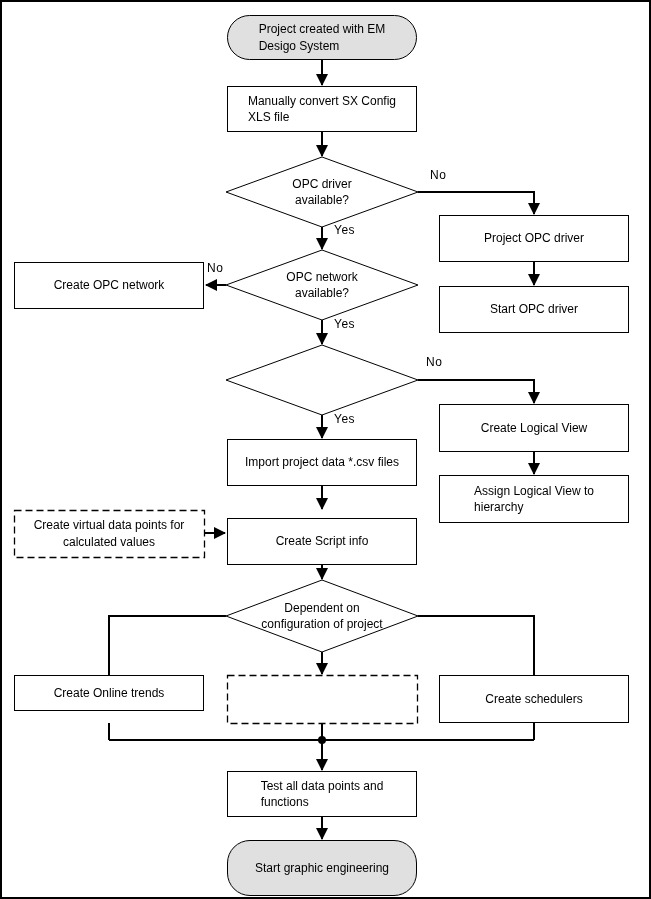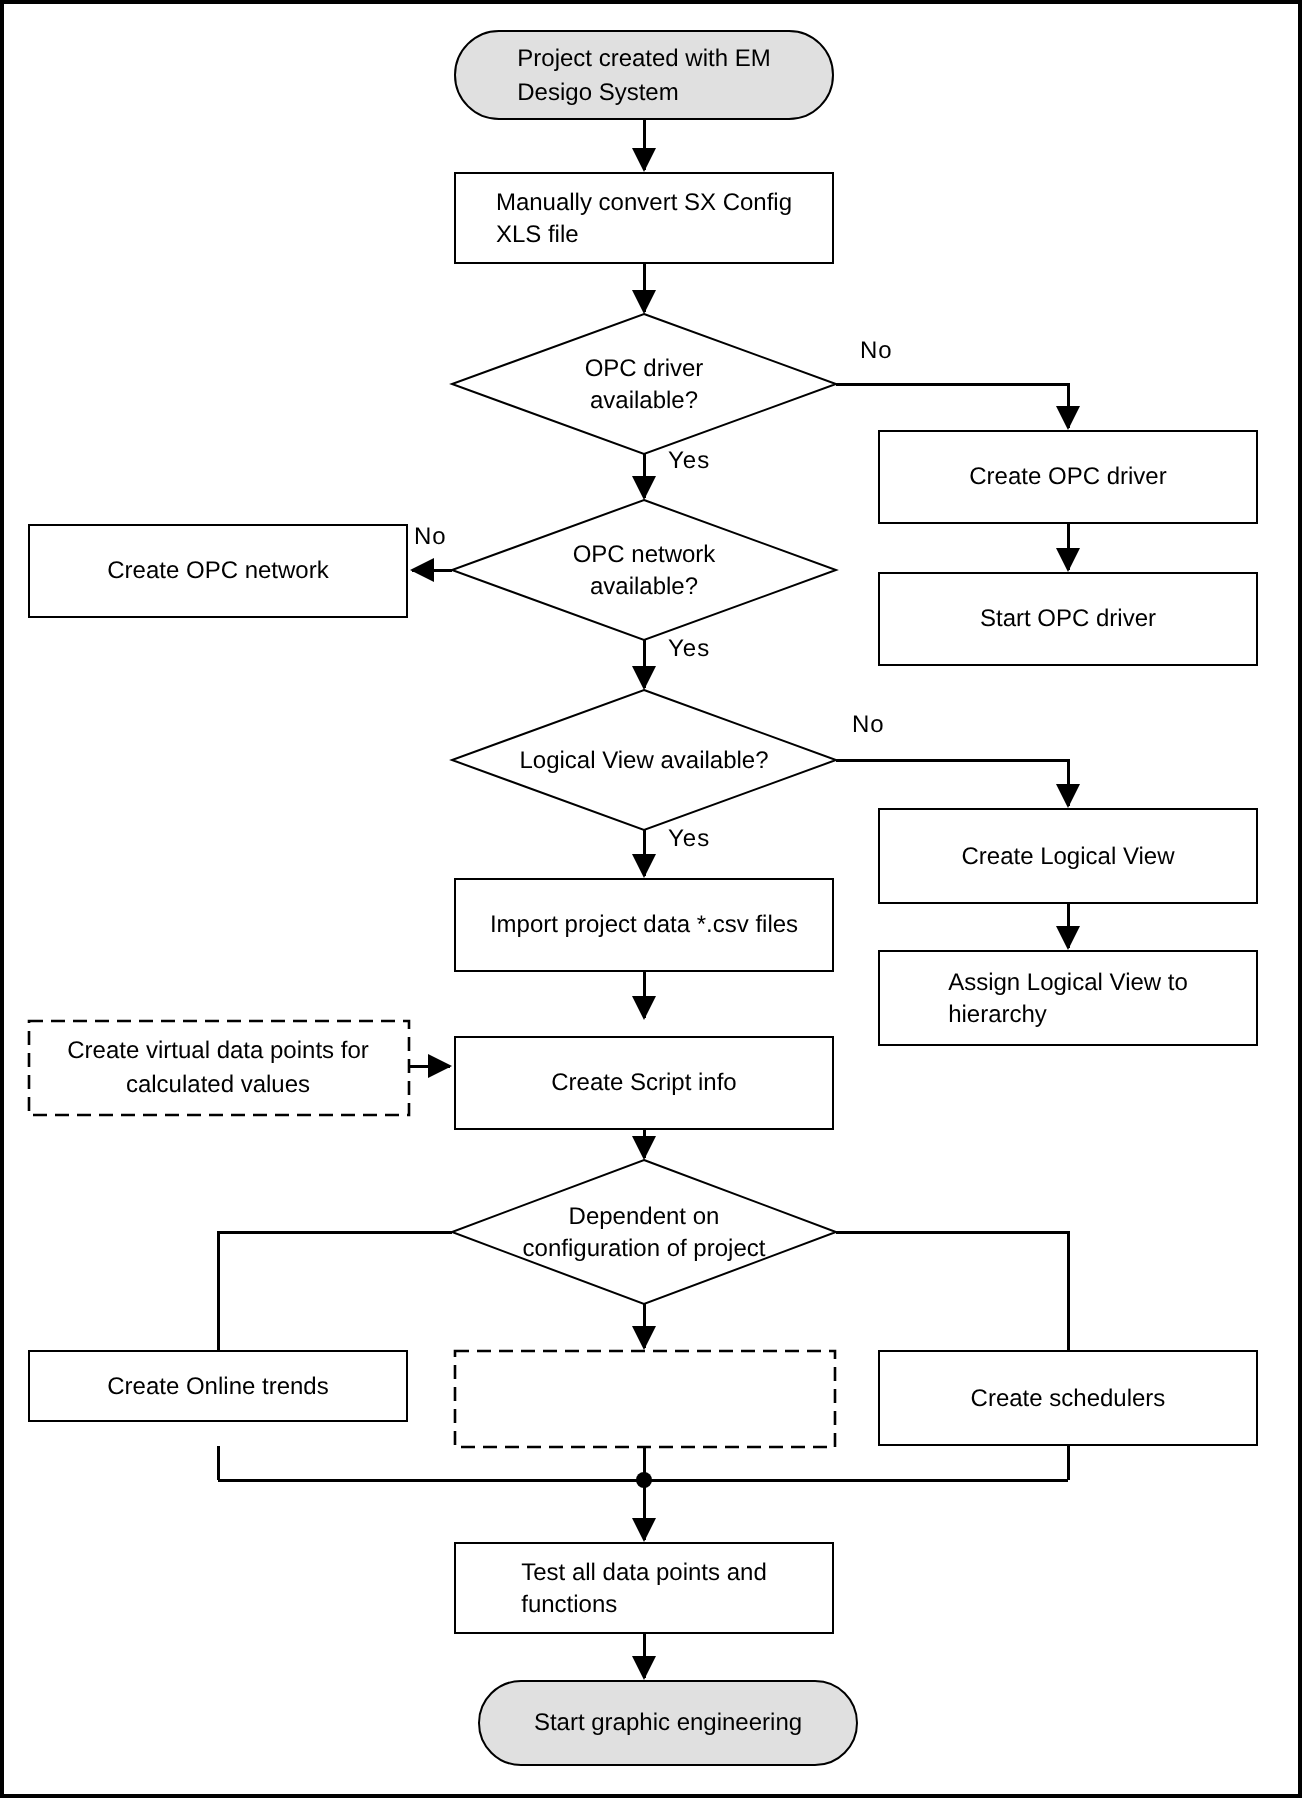--- a/index.html
+++ b/index.html
@@ -104,30 +104,30 @@
     <g stroke="#000" stroke-width="1.3" fill="#fff" stroke-dasharray="7 4">
       <rect x="12.5" y="508.5" width="190" height="47"></rect>
       <rect x="225.5" y="673.5" width="190" height="48"></rect>
     </g>
   </svg>
 
   <div class="node terminator" style="left:225px;top:13px;width:190px;height:45px">
     <span>Project created with EM
 Desigo System</span>
   </div>
-  <div class="node terminator" style="left:237px;top:838px;width:190px;height:43px">
+  <div class="node terminator" style="left:225px;top:838px;width:190px;height:56px">
     <span>Start graphic engineering</span>
   </div>
 
   <div class="node" style="left:225px;top:84px;width:190px;height:46px">
     <span>Manually convert SX Config
 XLS file</span>
   </div>
   <div class="node" style="left:437px;top:213px;width:190px;height:47px">
-    <span>Create OPC driver</span>
+    <span>Project OPC driver</span>
   </div>
   <div class="node" style="left:437px;top:284px;width:190px;height:47px">
     <span>Start OPC driver</span>
   </div>
   <div class="node" style="left:12px;top:260px;width:190px;height:47px">
     <span>Create OPC network</span>
   </div>
   <div class="node" style="left:437px;top:402px;width:190px;height:48px">
     <span>Create Logical View</span>
   </div>
@@ -158,23 +158,20 @@
   </div>
 
   <div class="dlabel" style="left:250px;top:168px;width:140px;height:44px">
     <span>OPC driver
 available?</span>
   </div>
   <div class="dlabel" style="left:250px;top:261px;width:140px;height:44px">
     <span>OPC network
 available?</span>
   </div>
-  <div class="dlabel" style="left:232px;top:356px;width:176px;height:44px">
-    <span>Logical View available?</span>
-  </div>
   <div class="dlabel" style="left:240px;top:592px;width:160px;height:44px">
     <span>Dependent on
 configuration of project</span>
   </div>
 
   <div class="elabel" style="left:332px;top:221px">Yes</div>
   <div class="elabel" style="left:332px;top:315px">Yes</div>
   <div class="elabel" style="left:332px;top:410px">Yes</div>
   <div class="elabel" style="left:428px;top:166px">No</div>
   <div class="elabel" style="left:205px;top:259px">No</div>

